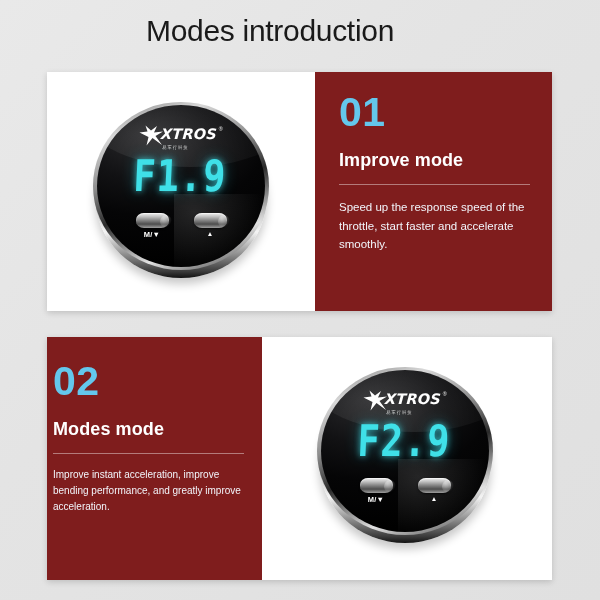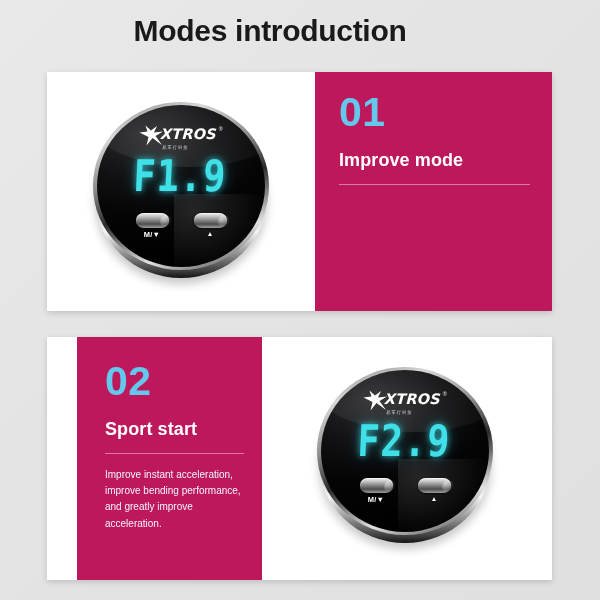--- a/index.html
+++ b/index.html
@@ -17,21 +17,21 @@
   }
 
   
   .page-title {
     position: absolute;
     top: 14px;
     left: 0;
     width: 540px;
     text-align: center;
     font-size: 30px;
-    font-weight: bold;
+    font-weight: normal;
     color: #1a1a1a;
     letter-spacing: -0.3px;
   }
 
   
   .card {
     position: absolute;
     background: #ffffff;
     display: flex;
     box-shadow: 0 2px 6px rgba(0,0,0,0.16);
@@ -44,26 +44,26 @@
   .card-media {
     position: relative;
     flex: 0 0 auto;
     overflow: hidden;
   }
   #card-1 .card-media { width: 268px; height: 100%; }
   #card-2 .card-media { width: 290px; height: 100%; }
 
   .card-text {
     flex: 1 1 auto;
-    background: #be185d;
+    background: #7f1d1d;
     padding: 20px 22px 14px 24px;
     position: relative;
     color: #ffffff;
   }
-  #card-2 .card-text { padding: 24px 18px 14px 28px; margin-left: 30px; }
+  #card-2 .card-text { padding: 24px 18px 14px 6px; }
 
   .mode-number {
     font-size: 41px;
     font-weight: bold;
     color: #64c7ec;
     line-height: 1;
     letter-spacing: 0.5px;
   }
 
   .mode-name {
@@ -323,28 +323,29 @@
           </div>
         </div>
       </div>
     </div>
   </div>
 
   <div class="card-text">
     <div class="mode-number">01</div>
     <div class="mode-name">Improve mode</div>
     <div class="divider"></div>
+    <div class="mode-desc">Speed up the response speed of the throttle, start faster and accelerate smoothly.</div>
   </div>
 </div>
 
 <div class="card" id="card-2">
 
   <div class="card-text">
     <div class="mode-number">02</div>
-    <div class="mode-name">Sport start</div>
+    <div class="mode-name">Modes mode</div>
     <div class="divider"></div>
     <div class="mode-desc">Improve instant acceleration, improve bending performance, and greatly improve acceleration.</div>
   </div>
 
   <div class="card-media">
     <div class="device-wrap" id="device-2">
       <div class="device-base"></div>
       <div class="device-rim"></div>
       <div class="device-face">
         <div class="face-gloss"></div>

